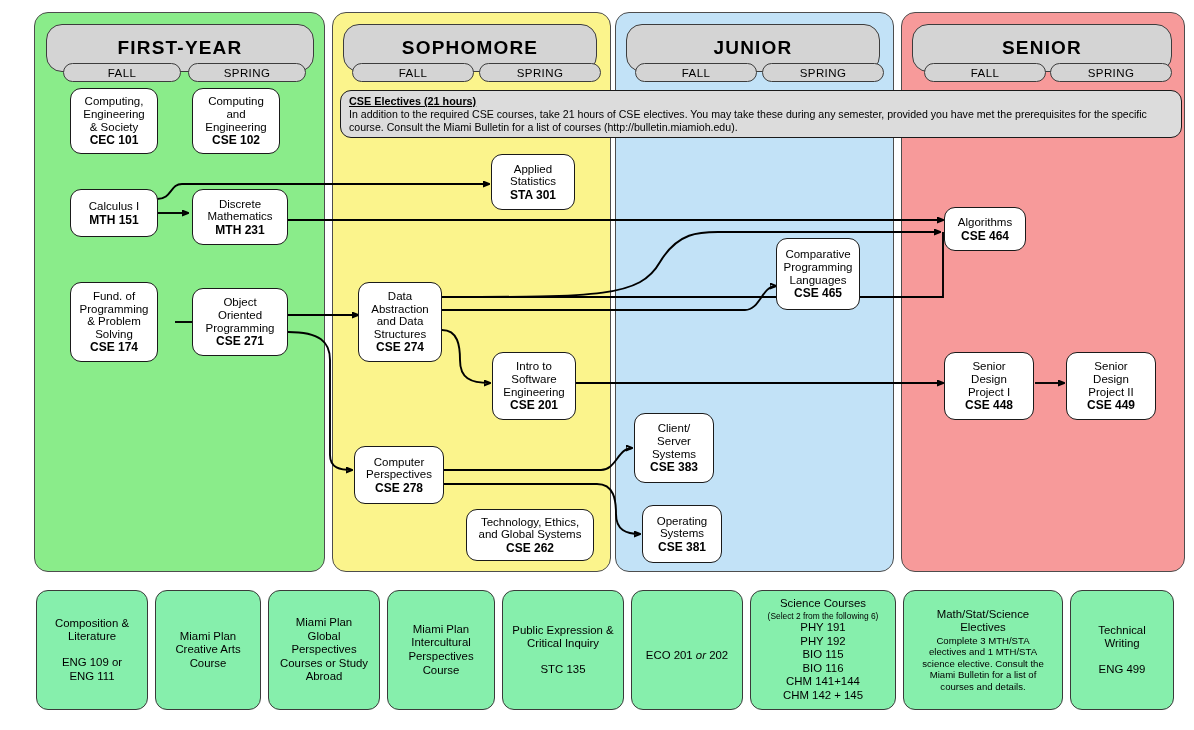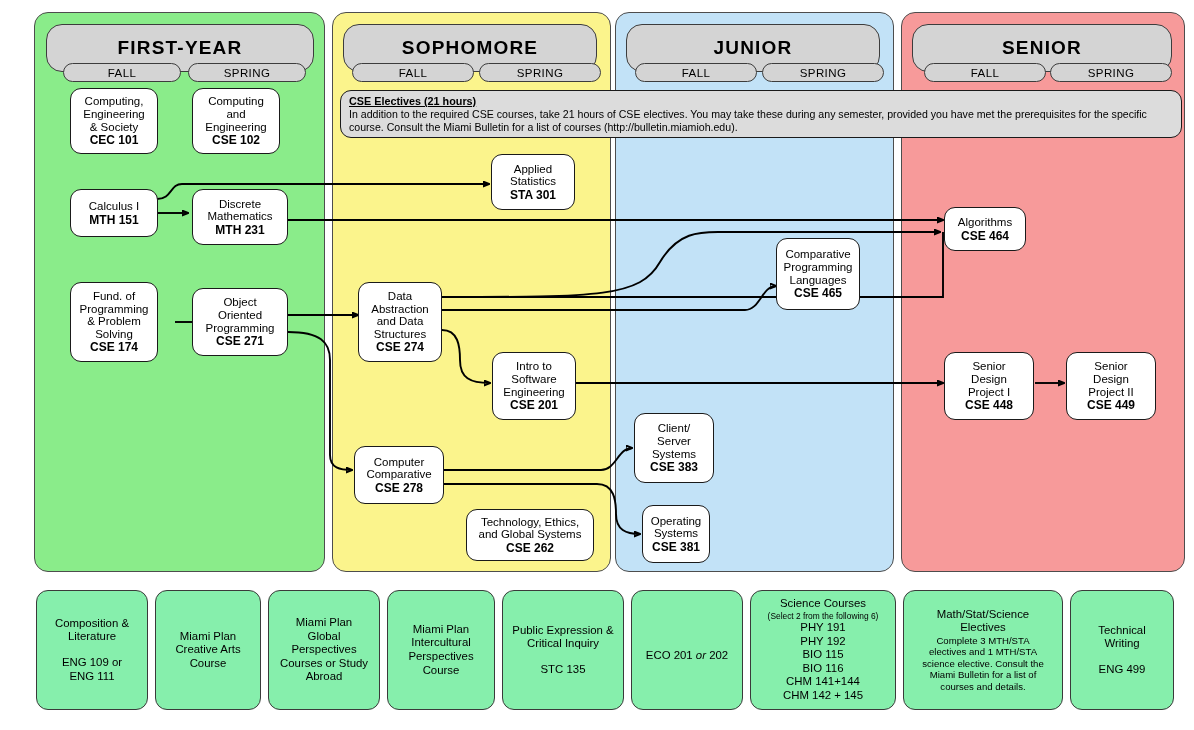--- a/index.html
+++ b/index.html
@@ -241,42 +241,42 @@
   </div>
   <div class="course" style="left:492px;top:352px;width:84px;height:68px;">
     <span class="cname">Intro to
 Software
 Engineering</span>
     <span class="ccode">CSE 201</span>
   </div>
 
   <div class="course" style="left:354px;top:446px;width:90px;height:58px;">
     <span class="cname">Computer
-Comparative</span>
+Perspectives</span>
     <span class="ccode">CSE 278</span>
   </div>
   <div class="course" style="left:466px;top:509px;width:128px;height:52px;">
     <span class="cname">Technology, Ethics,
 and Global Systems</span>
     <span class="ccode">CSE 262</span>
   </div>
 
   <div class="course" style="left:776px;top:238px;width:84px;height:72px;">
     <span class="cname">Comparative
 Programming
 Languages</span>
     <span class="ccode">CSE 465</span>
   </div>
   <div class="course" style="left:634px;top:413px;width:80px;height:70px;">
     <span class="cname">Client/
 Server
 Systems</span>
     <span class="ccode">CSE 383</span>
   </div>
-  <div class="course" style="left:642px;top:505px;width:68px;height:58px;">
+  <div class="course" style="left:642px;top:505px;width:80px;height:58px;">
     <span class="cname">Operating
 Systems</span>
     <span class="ccode">CSE 381</span>
   </div>
 
   <div class="course" style="left:944px;top:207px;width:82px;height:44px;">
     <span class="cname">Algorithms</span>
     <span class="ccode">CSE 464</span>
   </div>
   <div class="course" style="left:944px;top:352px;width:90px;height:68px;">

